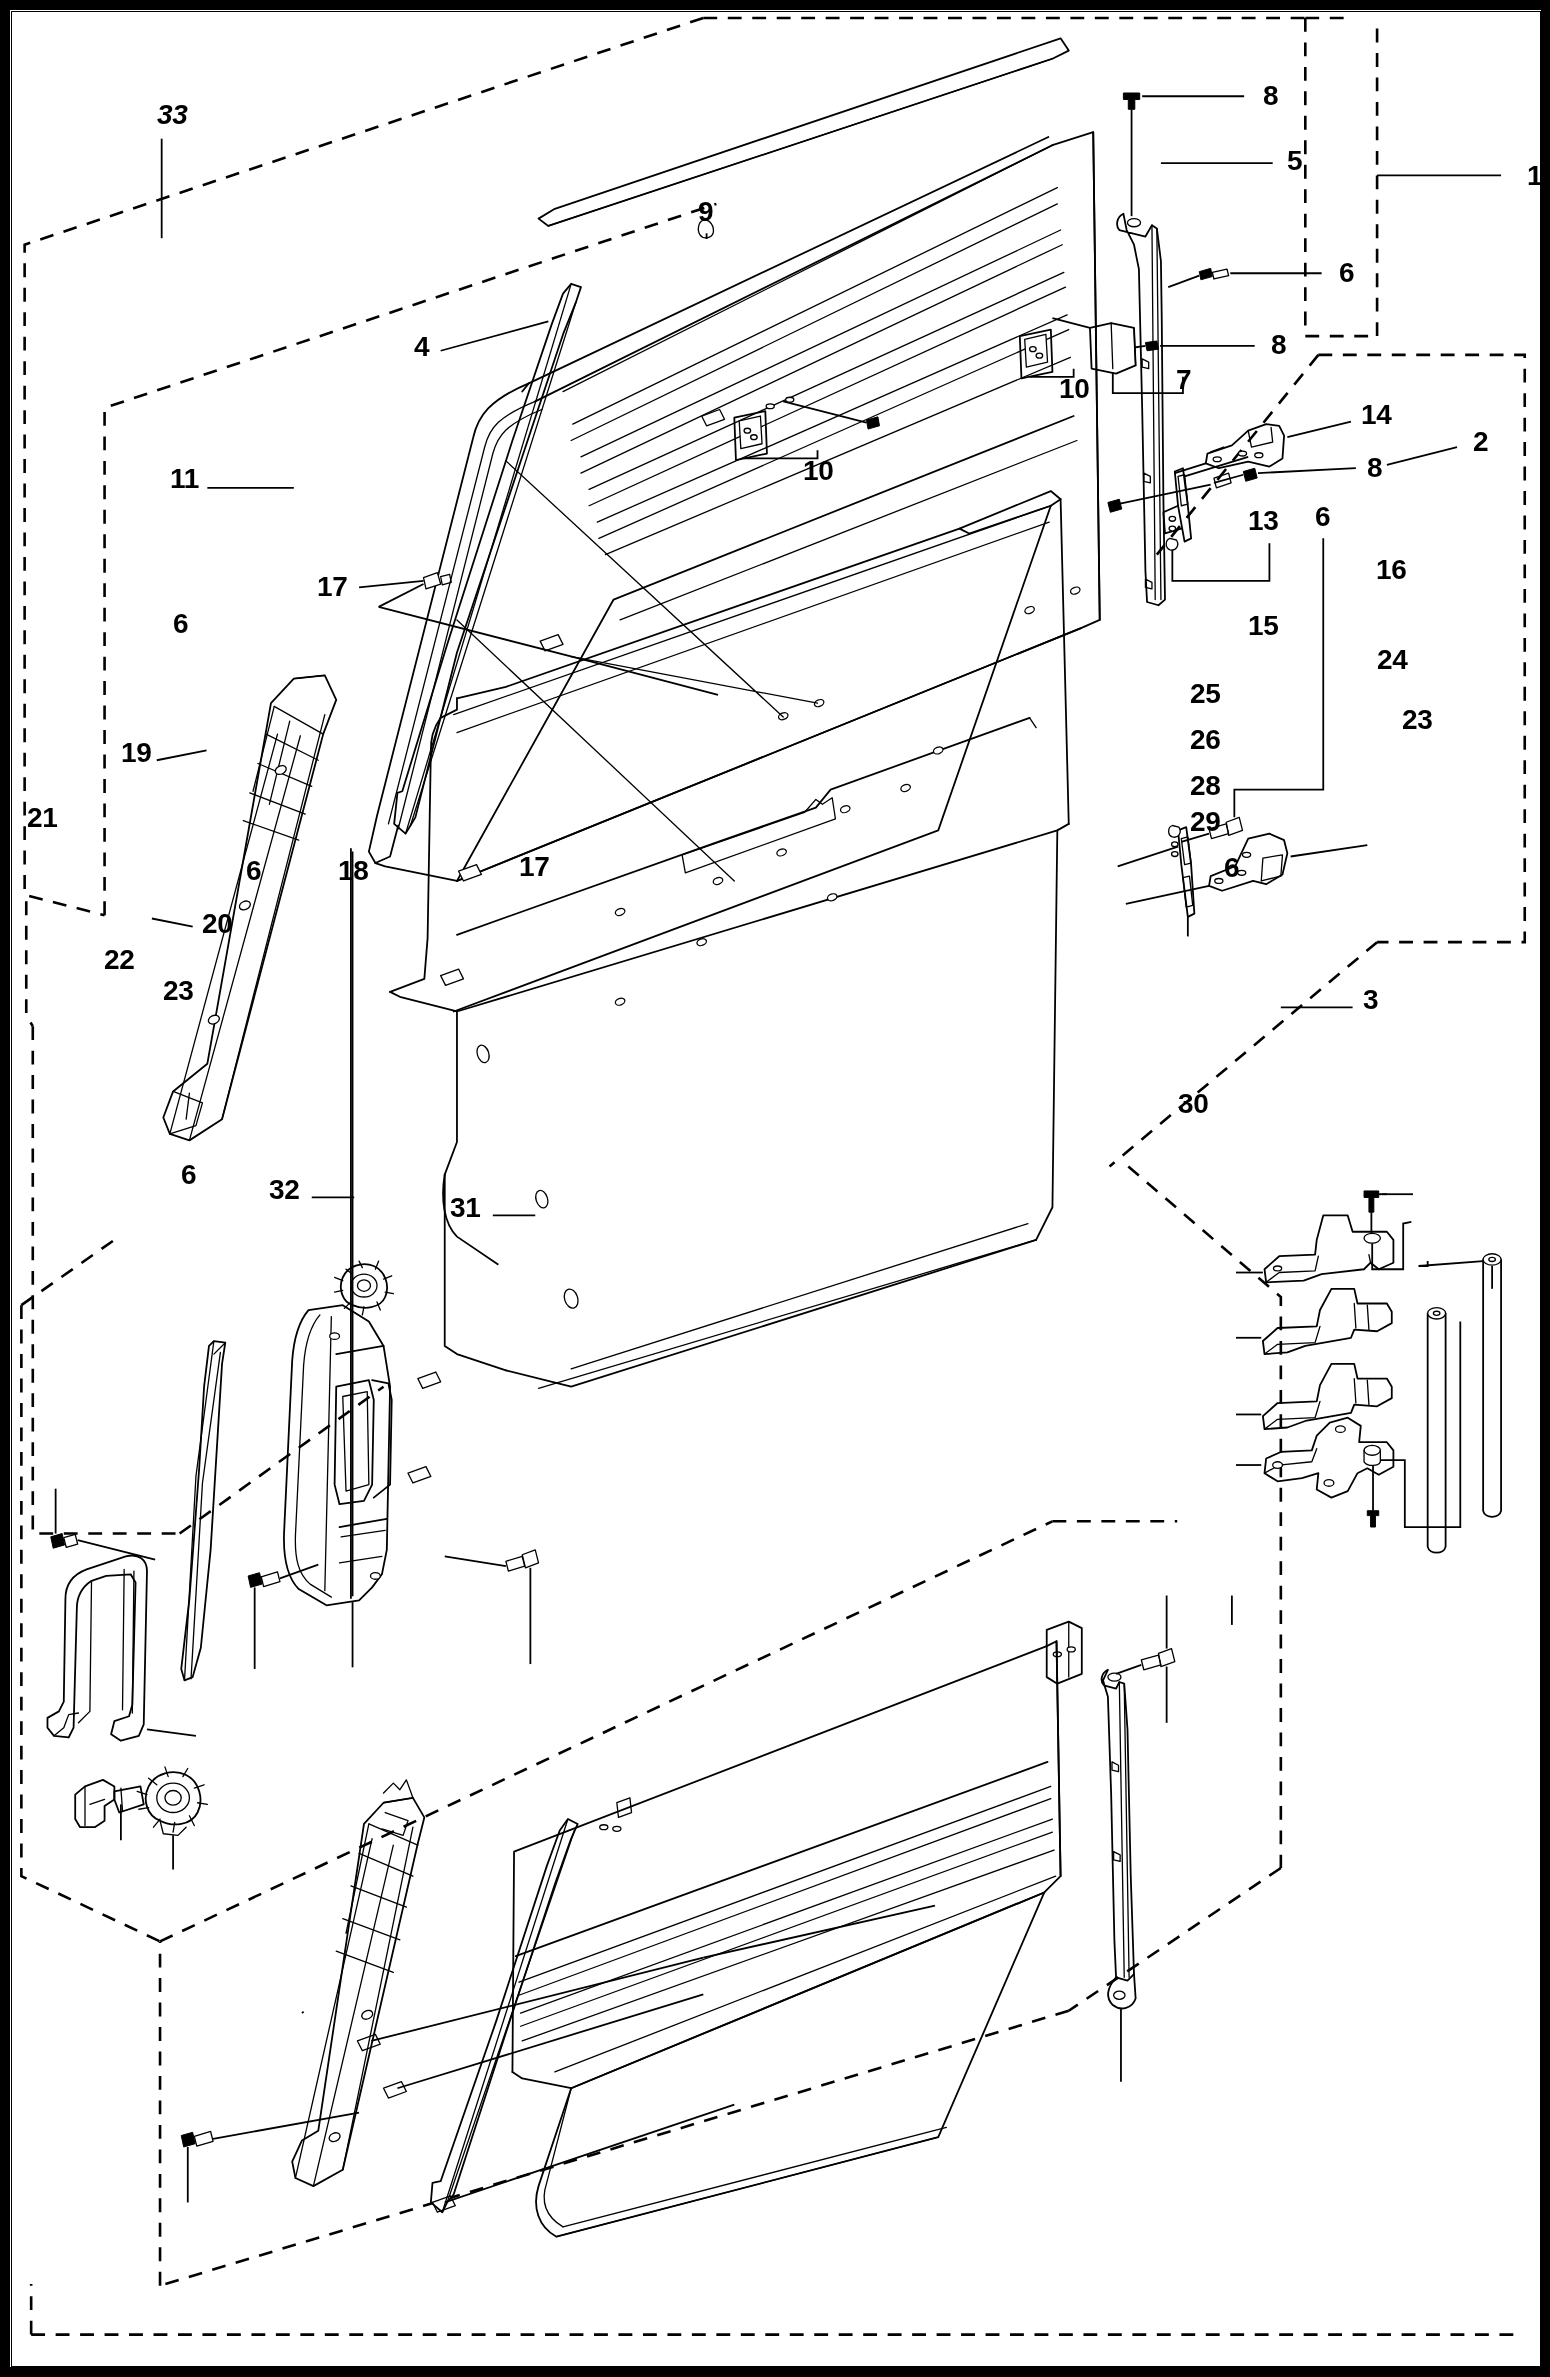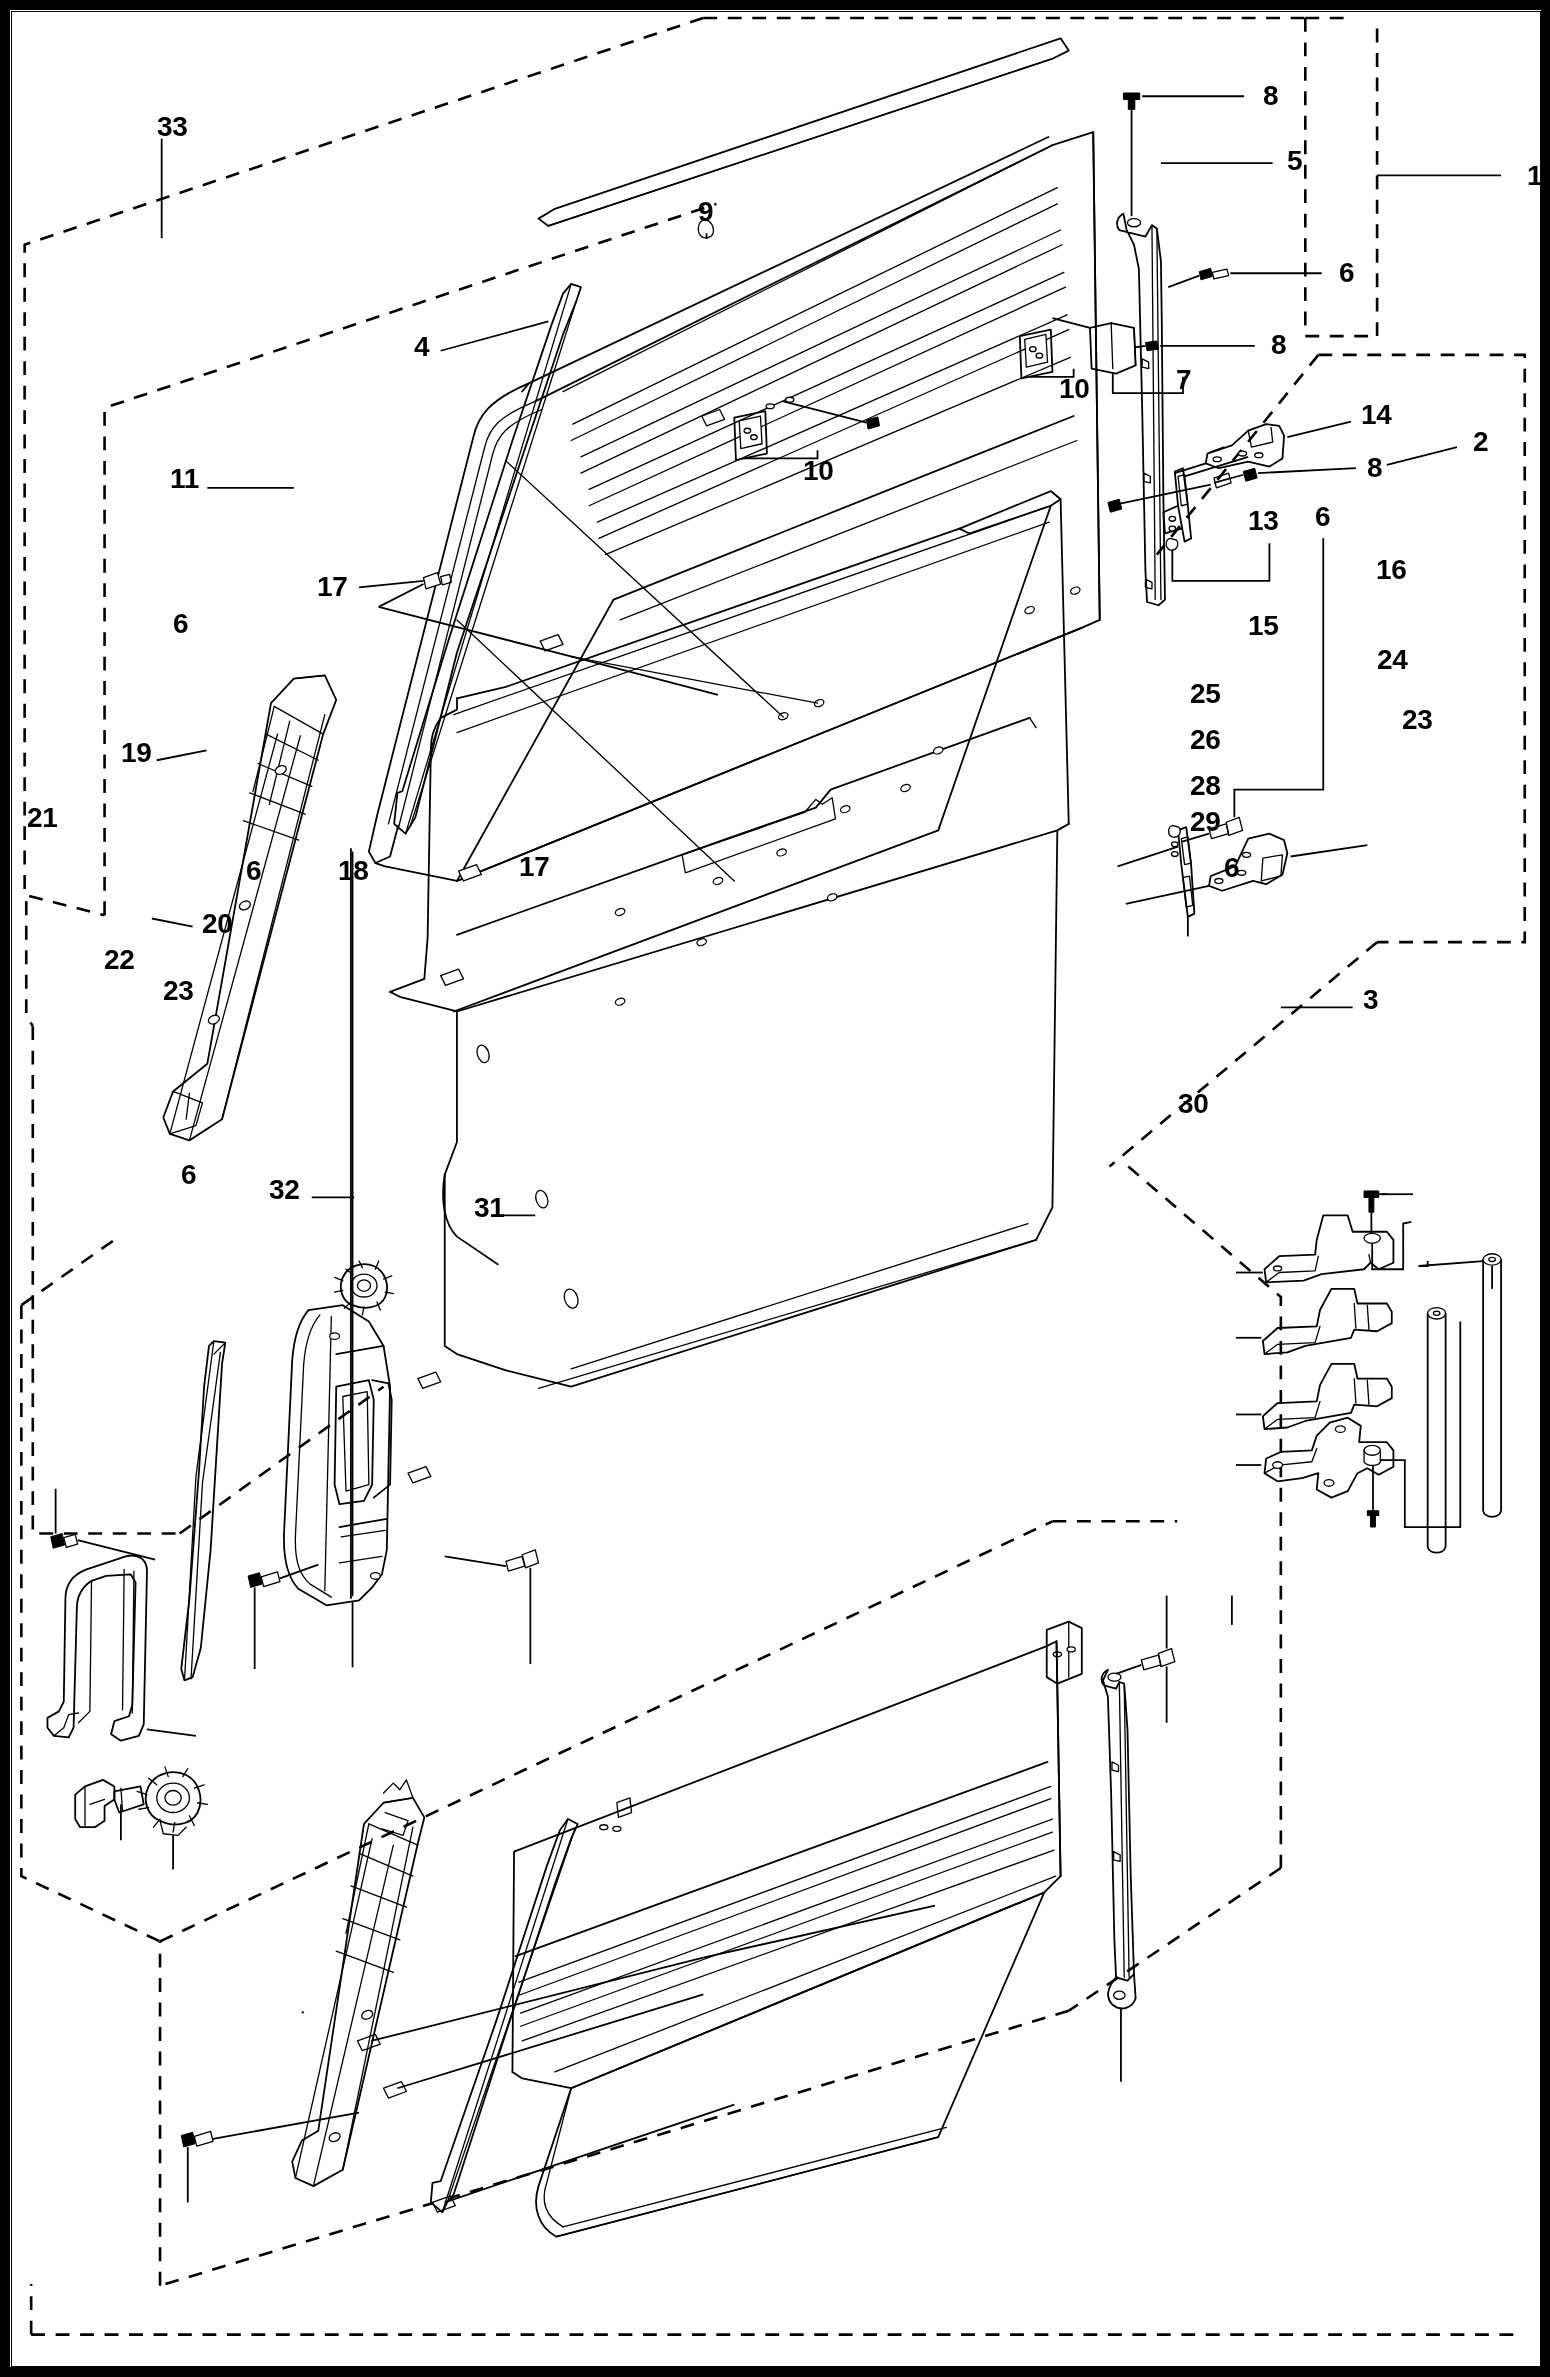--- a/index.html
+++ b/index.html
@@ -679,21 +679,21 @@
 
       <path class="lead" d="M 382 1468 L 434 1468"></path>
 
       <path class="lead" d="M 604 1490 L 656 1490"></path>
 
       <path class="lead" d="M 236 1136 L 186 1126"></path>
     </g>
 
   </svg>
 
-  <div class="callout" style="left:157px;top:113px;">33</div>
+  <div class="callout" style="left:157px;top:101px;font-style:italic;">33</div>
   <div class="callout" style="left:1527px;top:162px;">1</div>
   <div class="callout" style="left:1263px;top:82px;">8</div>
   <div class="callout" style="left:1287px;top:147px;">5</div>
   <div class="callout" style="left:698px;top:198px;">9</div>
   <div class="callout" style="left:1339px;top:259px;">6</div>
   <div class="callout" style="left:414px;top:333px;">4</div>
   <div class="callout" style="left:1271px;top:331px;">8</div>
   <div class="callout" style="left:1176px;top:366px;">7</div>
   <div class="callout" style="left:1059px;top:375px;">10</div>
   <div class="callout" style="left:1361px;top:401px;">14</div>
@@ -719,18 +719,18 @@
   <div class="callout" style="left:338px;top:857px;">18</div>
   <div class="callout" style="left:519px;top:853px;">17</div>
   <div class="callout" style="left:1224px;top:854px;">6</div>
   <div class="callout" style="left:202px;top:910px;">20</div>
   <div class="callout" style="left:104px;top:946px;">22</div>
   <div class="callout" style="left:163px;top:977px;">23</div>
   <div class="callout" style="left:1363px;top:986px;">3</div>
   <div class="callout" style="left:1178px;top:1046px;margin-top:44px;">30</div>
   <div class="callout" style="left:181px;top:1161px;">6</div>
   <div class="callout" style="left:269px;top:1176px;">32</div>
-  <div class="callout" style="left:450px;top:1194px;margin-left:24px;">31</div>
+  <div class="callout" style="left:450px;top:1194px;">31</div>
 
   <div id="frame-inner"></div>
   <div id="frame"></div>
 </div>
 
 
 </body></html>

